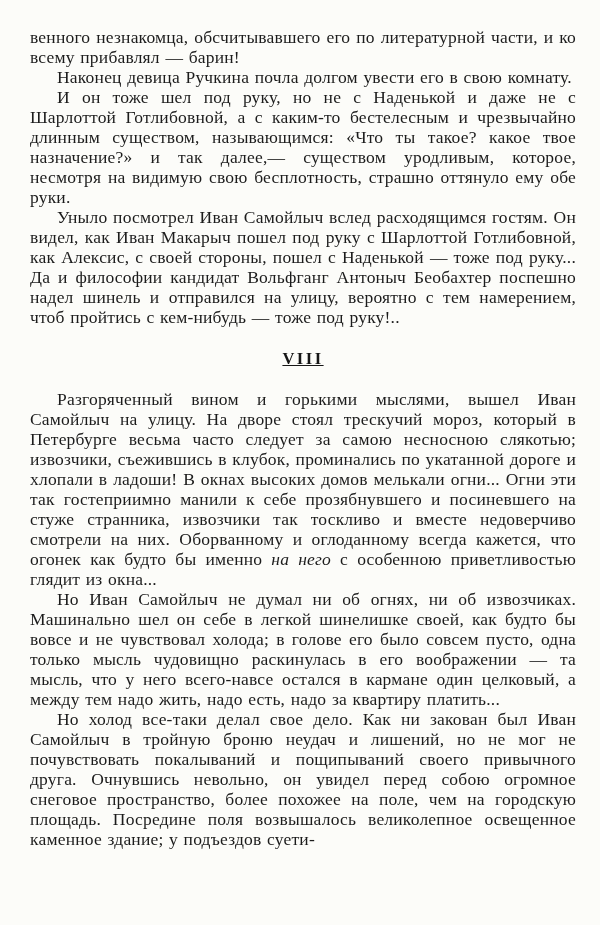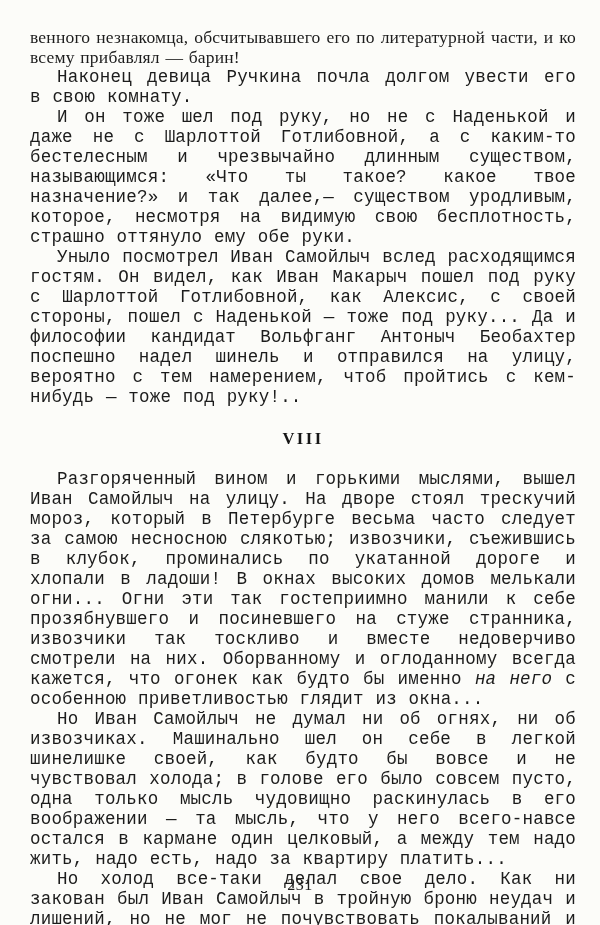--- a/index.html
+++ b/index.html
@@ -25,31 +25,31 @@
     text-align: justify;
     letter-spacing: 0.2px;
     word-spacing: 1px;
   }
   .text-block p {
     margin: 0;
     padding: 0;
   }
   .text-block p.indent {
     text-indent: 27px;
-    font-family: Liberation Mono, monospace;
   }
   .section-heading {
     text-align: center;
     font-family: "Liberation Serif", "DejaVu Serif", serif;
     font-weight: bold;
     font-size: 16.5px;
     line-height: 20px;
     letter-spacing: 2.5px;
     color: #161616;
     margin: 22px 0 20px 0;
+    text-decoration: underline;
   }
   .italic {
     font-style: italic;
   }
   .page-number {
     position: absolute;
     left: 0;
     right: 0;
     bottom: 31px;
     text-align: center;
@@ -76,14 +76,13 @@
     <div class="section-heading">VIII</div>
 
     <p class="indent"><span>Разгоряченный вином и горькими мыслями, вышел Иван Самойлыч на улицу. На дворе стоял трескучий мороз, который в Петербурге весьма часто следует за самою несносною слякотью; извозчики, съежившись в клубок, проминались по укатанной дороге и хлопали в ладоши! В окнах высоких домов мелькали огни... Огни эти так гостеприимно манили к себе прозябнувшего и посиневшего на стуже странника, извозчики так тоскливо и вместе недоверчиво смотрели на них. Оборванному и оглоданному всегда кажется, что огонек как будто бы именно </span><span class="italic">на него</span><span> с особенною приветливостью глядит из окна...</span></p>
 
     <p class="indent">Но Иван Самойлыч не думал ни об огнях, ни об извозчиках. Машинально шел он себе в легкой шинелишке своей, как будто бы вовсе и не чувствовал холода; в голове его было совсем пусто, одна только мысль чудовищно раскинулась в его воображении — та мысль, что у него всего-навсе остался в кармане один целковый, а между тем надо жить, надо есть, надо за квартиру платить...</p>
 
     <p class="indent">Но холод все-таки делал свое дело. Как ни закован был Иван Самойлыч в тройную броню неудач и лишений, но не мог не почувствовать покалываний и пощипываний своего привычного друга. Очнувшись невольно, он увидел перед собою огромное снеговое пространство, более похожее на поле, чем на городскую площадь. Посредине поля возвышалось великолепное освещенное каменное здание; у подъездов суети-</p>
 
   </div>
 
-  <div class="page-number">231</div>
 </div>
 
 </body></html>

